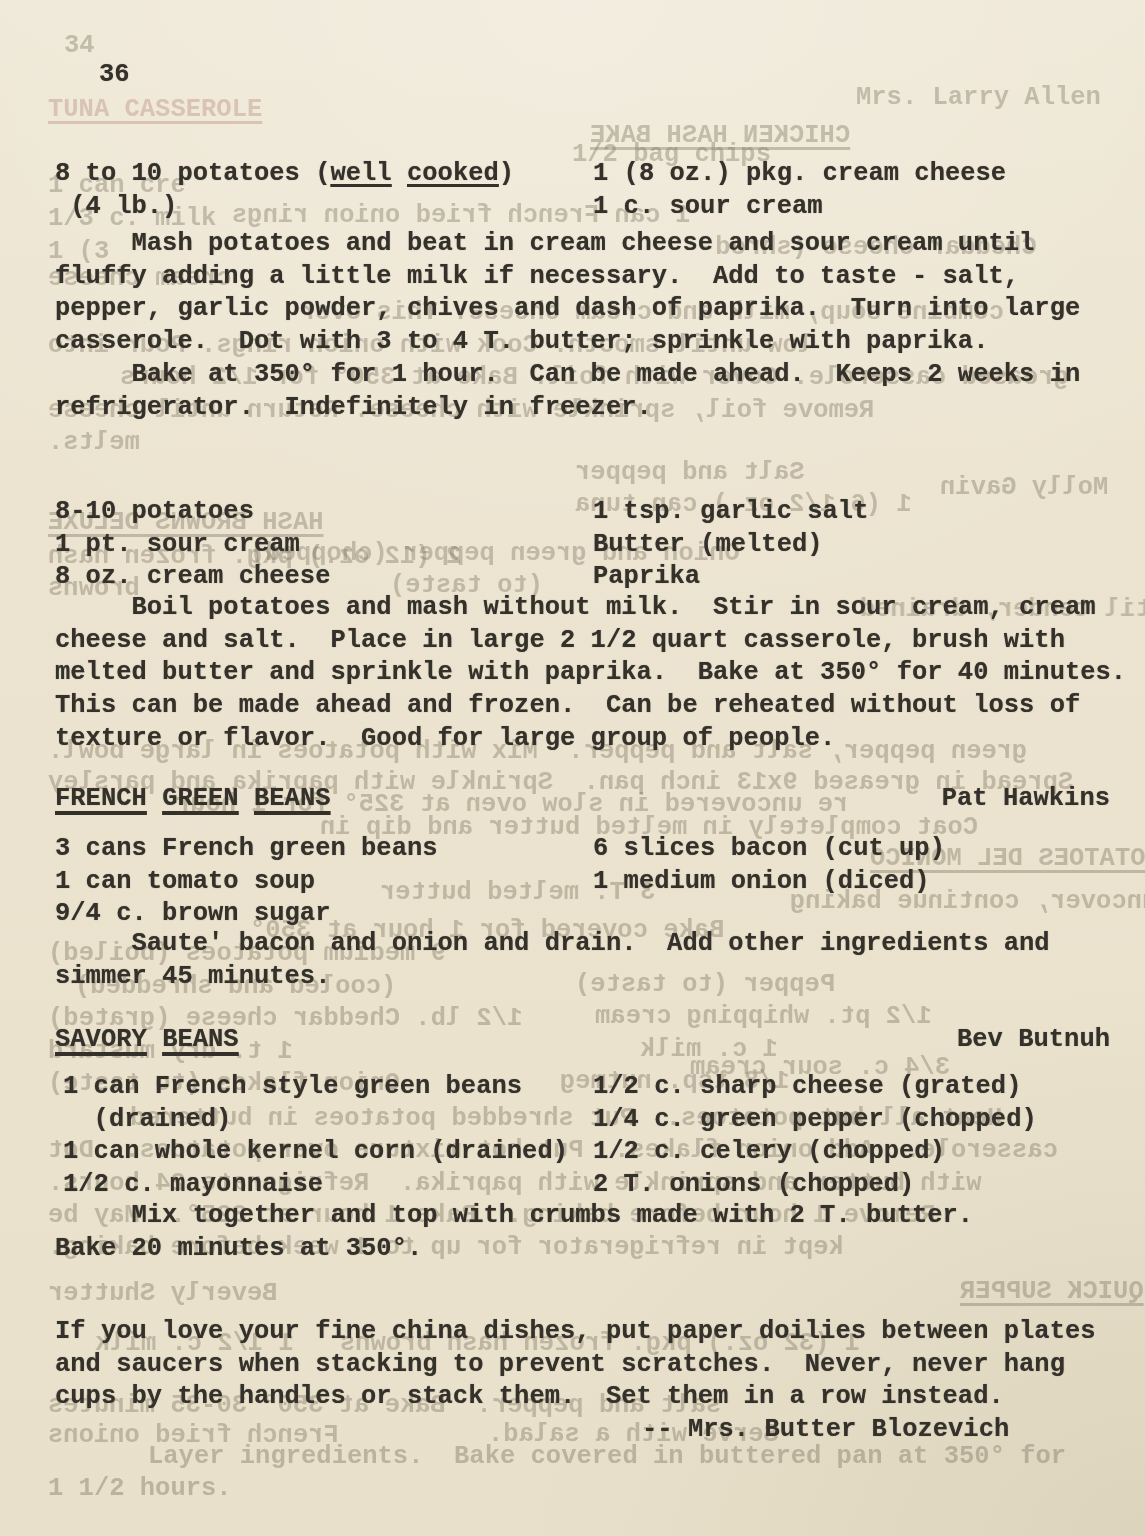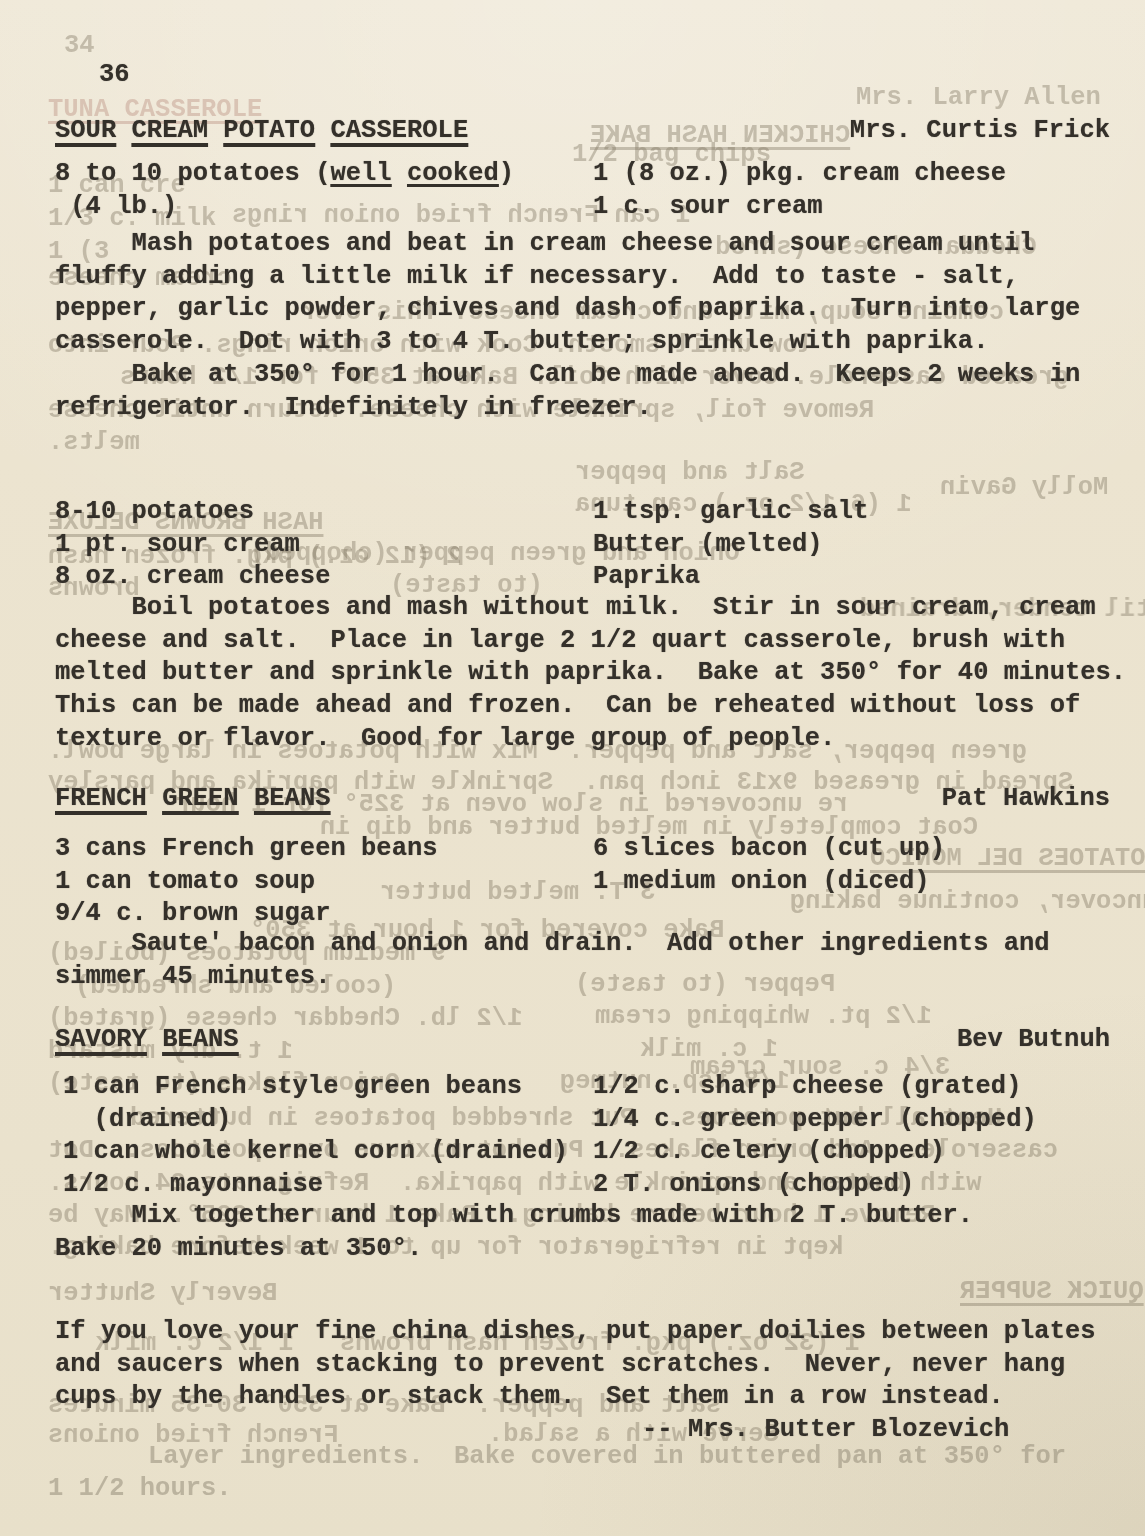--- a/index.html
+++ b/index.html
@@ -90,24 +90,20 @@
       <div class="g m" style="left: 95px; top: 1328px;">1 (32 oz.) pkg. frozen hash browns   1 1/2 c. milk</div>
       <div class="g m" style="left: 48px; top: 1390px;">salt and pepper.  Bake at 350° 30-35 minutes</div>
       <div class="g m" style="left: 48px; top: 1420px;">French fried onions</div>
       <div class="g m" style="left: 488px; top: 1419px;">Serve with a salad.</div>
       <div class="g" style="left: 148px; top: 1441px; color: rgba(138, 130, 110, 0.48);">Layer ingredients.  Bake covered in buttered pan at 350° for</div>
       <div class="g" style="left: 48px; top: 1473px; color: rgba(138, 130, 110, 0.48);">1 1/2 hours.</div>
     </div>
 
   <div class="ink" id="pagenum">36</div>
 
-  <div class="ink titlerow" id="r1-title">
-    <span data-underline-words=""><span class="tw">SOUR</span> <span class="tw">CREAM</span> <span class="tw">POTATO</span> <span class="tw">CASSEROLE</span></span>
-    <span>Mrs. Curtis Frick</span>
-  </div>
   <div class="ink" id="r1-colL"><span><span>8 to 10 potatoes (</span><span class="uw">well</span><span> </span><span class="uw">cooked</span><span>)</span></span><span>
  (4 lb.)</span></div>
   <div class="ink" id="r1-colR">1 (8 oz.) pkg. cream cheese
 1 c. sour cream</div>
   <div class="ink" id="r1-body">     Mash potatoes and beat in cream cheese and sour cream until
 fluffy adding a little milk if necessary.  Add to taste - salt,
 pepper, garlic powder, chives and dash of paprika.  Turn into large
 casserole.  Dot with 3 to 4 T. butter; sprinkle with paprika.
      Bake at 350° for 1 hour.  Can be made ahead.  Keeps 2 weeks in
 refrigerator.  Indefinitely in freezer.</div>

